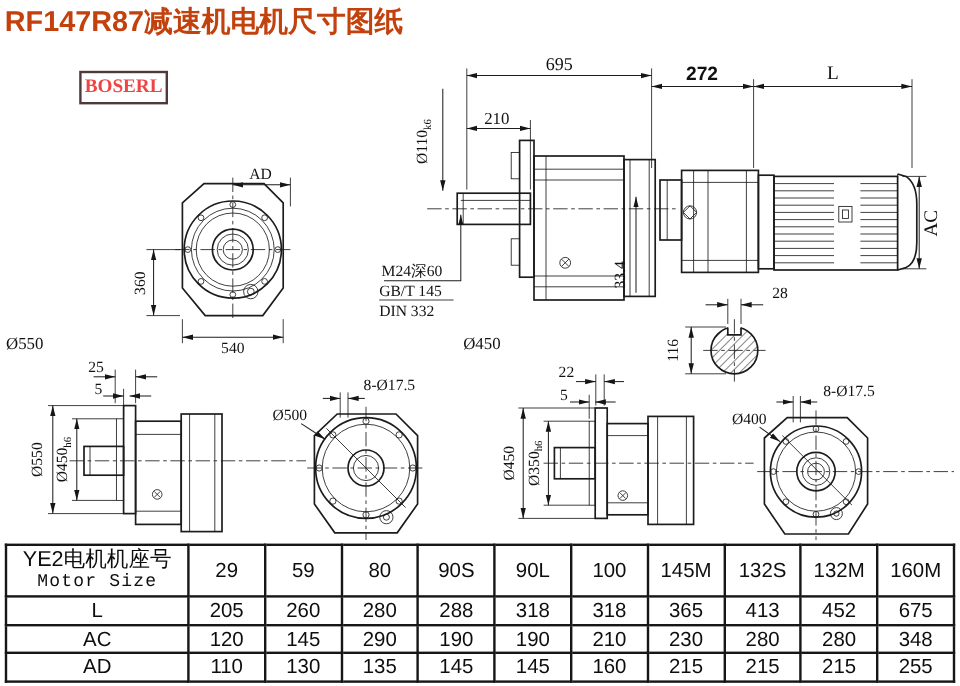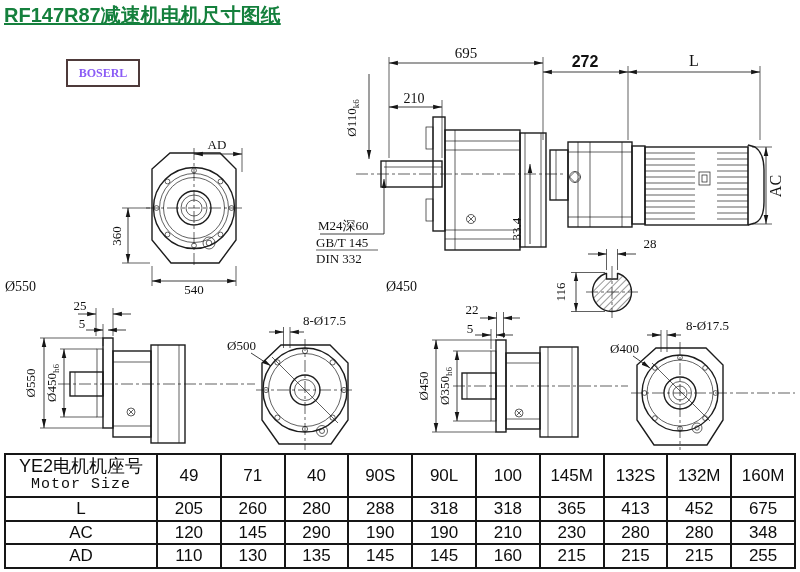--- a/index.html
+++ b/index.html
@@ -1,22 +1,22 @@
 <!DOCTYPE html>
 <html><head>
 <meta charset="utf-8">
 <style>
   html,body{margin:0;padding:0;}
   body{width:800px;height:572px;background:#ffffff;position:relative;overflow:hidden;
        font-family:"Liberation Sans", sans-serif;color:#111;}
-  .title{position:absolute;left:4px;top:2px;font-size:20px;font-weight:bold;
-         letter-spacing:0px;color:#15803d;white-space:nowrap;text-decoration:underline;}
+  .title{position:absolute;left:4px;top:2px;font-size:24px;font-weight:bold;
+         letter-spacing:0px;color:#c2410c;white-space:nowrap;}
   .logo{position:absolute;left:66px;top:59px;width:70px;height:24px;
         border:2px solid #4e3a3a;background:#fff;display:flex;align-items:center;justify-content:center;
-        font-family:"Liberation Serif", serif;font-weight:bold;font-size:12px;color:#8b5cf6;}
+        font-family:"Liberation Serif", serif;font-weight:bold;font-size:16px;color:#ef4444;}
   svg{position:absolute;left:0;top:0;}
   svg .ln{stroke:#1c1c1c;stroke-width:1.4;fill:none;}
   svg .tn{stroke:#1c1c1c;stroke-width:0.7;fill:none;}
   svg .dim{stroke:#1c1c1c;stroke-width:0.85;fill:none;}
   svg .cl{stroke:#1c1c1c;stroke-width:0.7;fill:none;stroke-dasharray:12 3 3 3;}
   svg text{font-family:"Liberation Serif", serif;fill:#111;}
   svg .t13{font-size:13px;} svg .t14{font-size:14px;} svg .t15{font-size:15px;} svg .t16{font-size:16px;}
   svg .sub{font-size:9px;}
   svg .bold272{font-family:"Liberation Sans", sans-serif;font-weight:bold;font-size:16px;}
   .tblwrap{position:absolute;left:4px;top:453px;width:792px;height:116px;}
@@ -320,23 +320,23 @@
         <col>
         <col>
         <col>
   </colgroup>
   <tbody>
         <tr class="hdr">
     <th>
       <div class="hcn">YE2电机机座号</div>
       <div class="hen">Motor Size</div>
     </th>
-    <th>49</th>
-    <th>71</th>
-    <th>40</th>
+    <th>29</th>
+    <th>59</th>
+    <th>80</th>
     <th>90S</th>
     <th>90L</th>
     <th>100</th>
     <th>145M</th>
     <th>132S</th>
     <th>132M</th>
     <th>160M</th>
   </tr>
   <tr class="data">
     <td>L</td>

